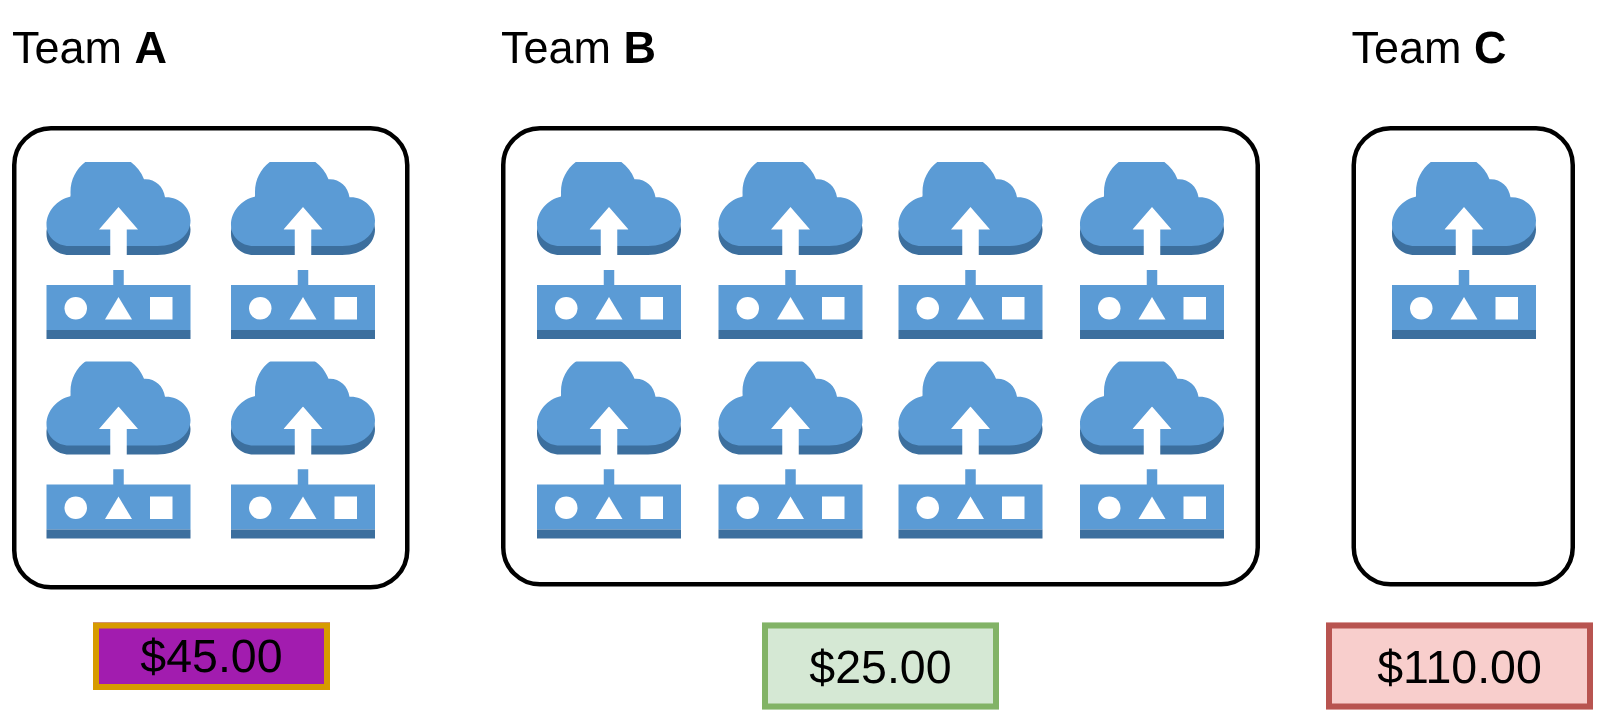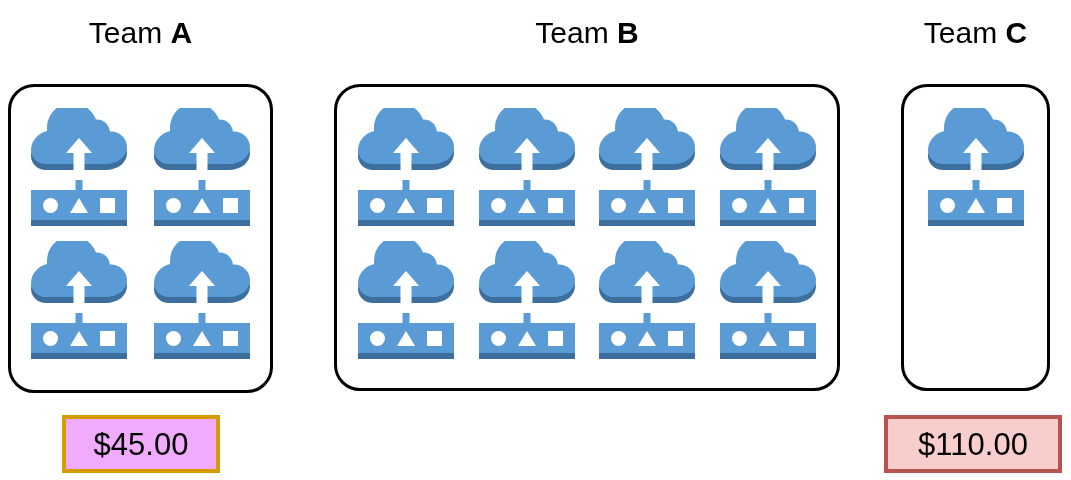--- a/index.html
+++ b/index.html
@@ -25,21 +25,21 @@
   
   .team-group {
     position: absolute;
   }
 
   .team-title {
     position: absolute;
     top: 0;
     left: 0;
     width: 100%;
-    text-align: center;
+    text-align: left;
     font-size: 30px;
     line-height: 30px;
     color: #000000;
     white-space: nowrap;
   }
   .team-title .label { font-weight: 400; }
   .team-title .letter { font-weight: 700; }
 
   .team-box {
     position: absolute;
@@ -270,21 +270,21 @@
     <div class="cs-box"></div>
     <div class="cs-box-shadow"></div>
     <div class="cs-glyphs">
       <span class="g-circle"></span>
       <span class="g-triangle"></span>
       <span class="g-square"></span>
     </div>
   </div>
         </div>
       </div>
-      <div class="price-chip" style="left: 62px; top: 415px; width: 158px; height: 58px; background: #f0abfc; border-color: rgb(215, 155, 0);">
+      <div class="price-chip" style="left: 62px; top: 415px; width: 158px; height: 45px; background: #a21caf; border-color: rgb(215, 155, 0);">
         <span>$45.00</span>
       </div>
     </div>
     <div class="team-group" style="left: 0px; top: 0px; width: 1071px; height: 480px; padding-left: 23px;">
       <div class="team-title" style="left: 334px; top: 18px; width: 506px;"><span class="label">Team</span> <span class="letter">B</span></div>
       <div class="team-box" style="left: 334px; top: 84px; width: 506px; height: 307px; border-color: rgb(0, 0, 0);"></div>
       <div class="icon-grid" style="left: 346px; top: 104px; width: 482px; height: 268px;">
         <div style="width: 120.5px; height: 133px; display: flex; align-items: flex-start; justify-content: center;">
           <div class="cloud-server">
     <div class="cs-cloud-wrap">
@@ -510,20 +510,23 @@
     </div>
     <div class="cs-box"></div>
     <div class="cs-box-shadow"></div>
     <div class="cs-glyphs">
       <span class="g-circle"></span>
       <span class="g-triangle"></span>
       <span class="g-square"></span>
     </div>
   </div>
         </div>
+      </div>
+      <div class="price-chip" style="left: 508px; top: 415px; width: 158px; height: 58px; background: rgb(213, 232, 212); border-color: rgb(130, 179, 102);">
+        <span>$25.00</span>
       </div>
     </div>
     <div class="team-group" style="left: 0px; top: 0px; width: 1071px; height: 480px; padding-left: 44px;">
       <div class="team-title" style="left: 901px; top: 18px; width: 149px;"><span class="label">Team</span> <span class="letter">C</span></div>
       <div class="team-box" style="left: 901px; top: 84px; width: 149px; height: 307px; border-color: rgb(0, 0, 0);"></div>
       <div class="icon-grid" style="left: 911px; top: 104px; width: 129px; height: 268px;">
         <div style="width: 129px; height: 133px; display: flex; align-items: flex-start; justify-content: center;">
           <div class="cloud-server">
     <div class="cs-cloud-wrap">
       <svg viewBox="0 0 100 72" xmlns="http://www.w3.org/2000/svg">

